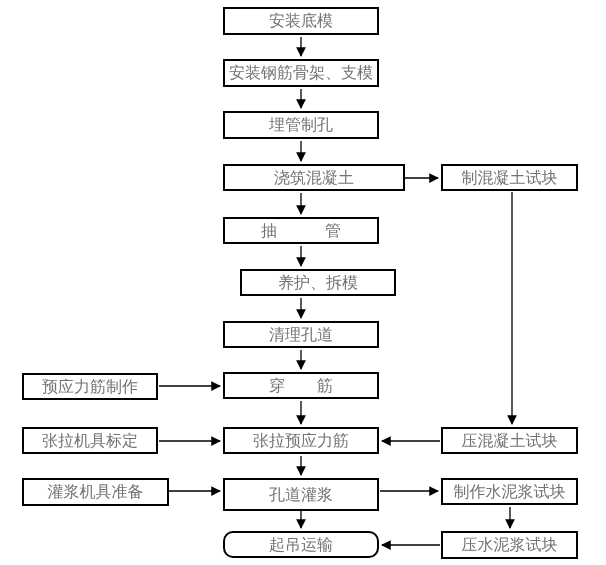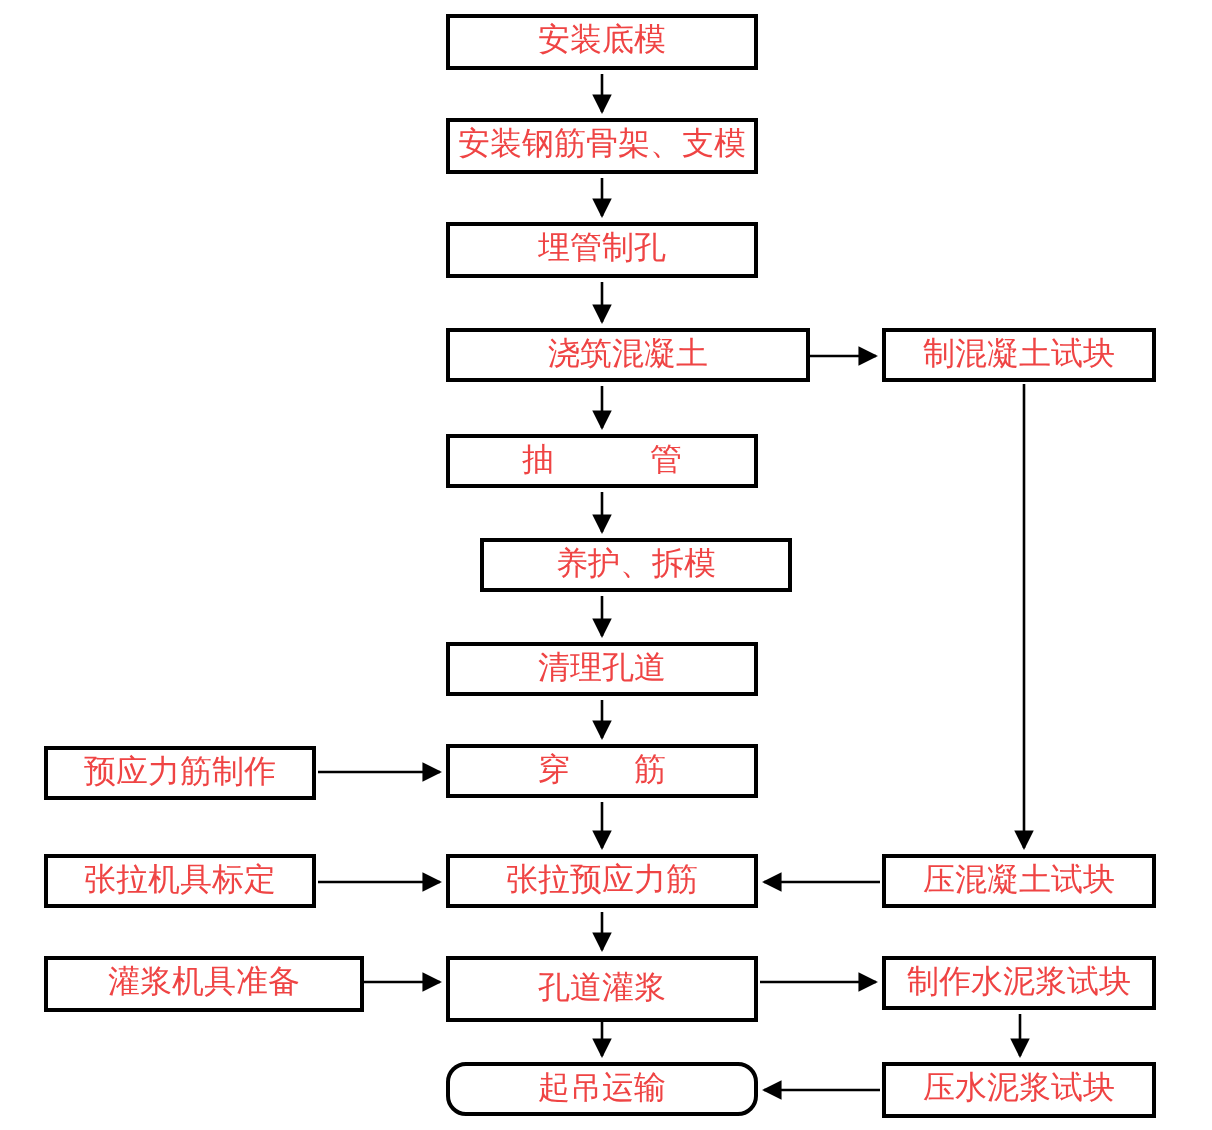--- a/index.html
+++ b/index.html
@@ -13,21 +13,21 @@
     height: 565px;
     background: #ffffff;
     font-family: "Liberation Serif", "DejaVu Serif", serif;
     overflow: hidden;
   }
   .node {
     position: absolute;
     box-sizing: border-box;
     border: 2px solid #000000;
     background: #ffffff;
-    color: #ef4444;
+    color: #737373;
     font-size: 16px;
     line-height: 1;
     display: flex;
     align-items: center;
     justify-content: center;
     white-space: pre;
     z-index: 2;
   }
   #arrows {
     position: absolute;
@@ -43,21 +43,21 @@
   .c4  { left:223px; top:217px; width:156px; height:27px; }
   .c5  { left:240px; top:269px; width:156px; height:27px; }
   .c6  { left:223px; top:321px; width:156px; height:27px; }
   .c7  { left:223px; top:372px; width:156px; height:27px; }
   .c8  { left:223px; top:427px; width:156px; height:27px; }
   .c9  { left:223px; top:478px; width:156px; height:33px; }
   .c10 { left:223px; top:531px; width:156px; height:27px;border-radius:10px; }
   
   .l0 { left:22px; top:373px; width:136px; height:27px; }
   .l1 { left:22px; top:427px; width:136px; height:27px; }
-  .l2 { left:22px; top:478px; width:160px; height:28px; }
+  .l2 { left:22px; top:478px; width:147px; height:28px; }
   
   .r0 { left:441px; top:164px; width:137px; height:27px; }
   .r1 { left:441px; top:427px; width:137px; height:27px; }
   .r2 { left:441px; top:478px; width:137px; height:27px; }
   .r3 { left:441px; top:531px; width:137px; height:28px; }
 </style>
 </head>
 <body>
 
 <div id="stage">

